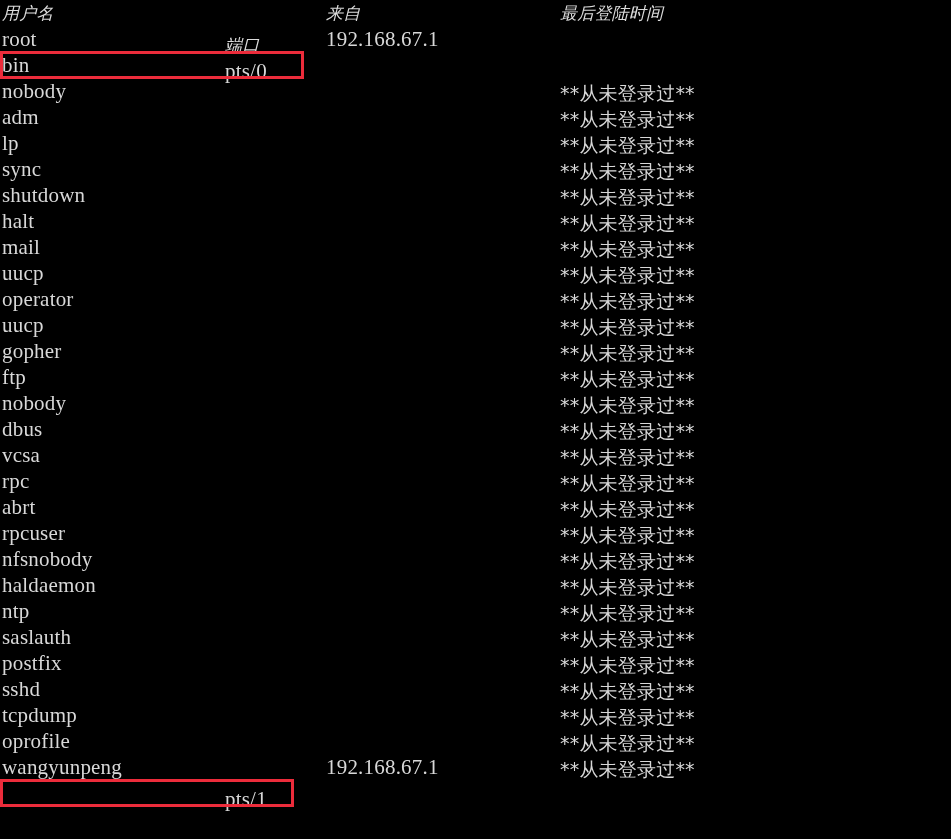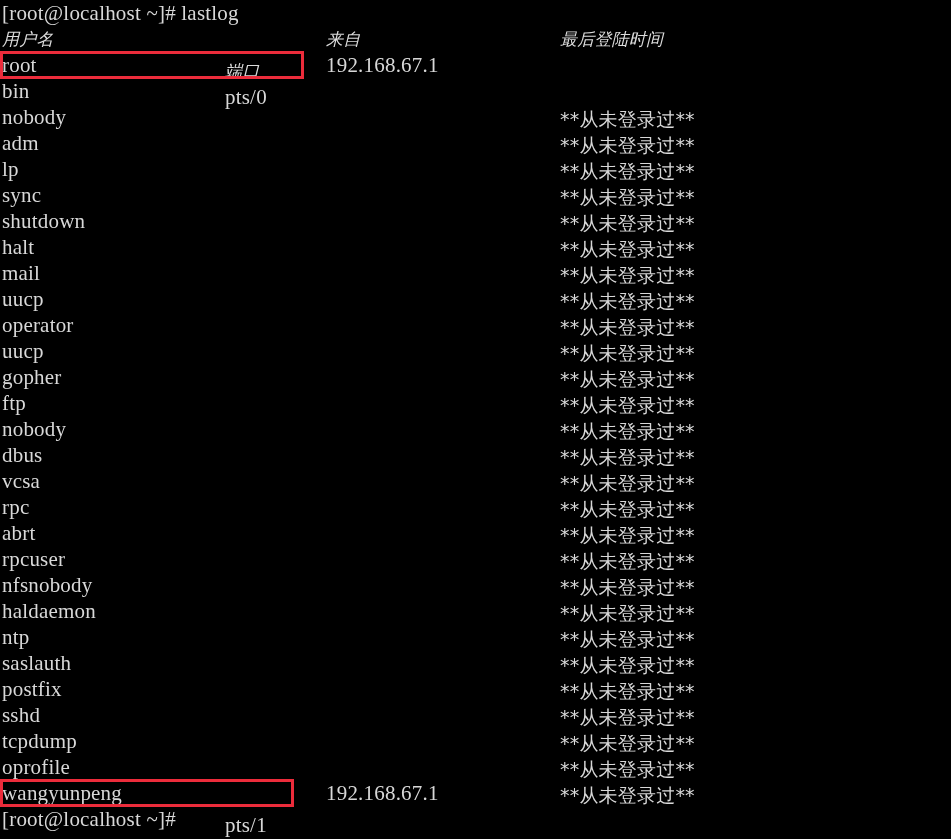--- a/index.html
+++ b/index.html
@@ -85,21 +85,20 @@
     top: 779px;
     width: 294px;
     height: 28px;
   }
 </style>
 </head>
 <body style="background: rgb(0, 0, 0);">
 
 <div id="terminal" style="background: rgb(0, 0, 0); color: rgb(216, 216, 216);">
 
-  <div class="line prompt-line">[root@localhost ~]# lastlog</div>
 
   <div class="line header">
     <span class="col col-user cjk">用户名</span>
     <span class="col col-port cjk">端口</span>
     <span class="col col-from cjk">来自</span>
     <span class="col col-last cjk">最后登陆时间</span>
   </div>
 
   <div id="rows">
       <div class="line"><span class="col col-user">root</span><span class="col col-port">pts/0</span><span class="col col-from">192.168.67.1</span></div>
@@ -126,18 +125,17 @@
       <div class="line"><span class="col col-user">haldaemon</span><span class="col col-port"></span><span class="col col-from"></span><span class="col col-last never">**从未登录过**</span></div>
       <div class="line"><span class="col col-user">ntp</span><span class="col col-port"></span><span class="col col-from"></span><span class="col col-last never">**从未登录过**</span></div>
       <div class="line"><span class="col col-user">saslauth</span><span class="col col-port"></span><span class="col col-from"></span><span class="col col-last never">**从未登录过**</span></div>
       <div class="line"><span class="col col-user">postfix</span><span class="col col-port"></span><span class="col col-from"></span><span class="col col-last never">**从未登录过**</span></div>
       <div class="line"><span class="col col-user">sshd</span><span class="col col-port"></span><span class="col col-from"></span><span class="col col-last never">**从未登录过**</span></div>
       <div class="line"><span class="col col-user">tcpdump</span><span class="col col-port"></span><span class="col col-from"></span><span class="col col-last never">**从未登录过**</span></div>
       <div class="line"><span class="col col-user">oprofile</span><span class="col col-port"></span><span class="col col-from"></span><span class="col col-last never">**从未登录过**</span></div>
       <div class="line"><span class="col col-user">wangyunpeng</span><span class="col col-port">pts/1</span><span class="col col-from">192.168.67.1</span></div>
     </div>
 
-  <div class="line prompt-line">[root@localhost ~]#</div>
 
   <div class="redbox" id="redbox-root" style="border-color: rgb(236, 44, 59);"></div>
   <div class="redbox" id="redbox-wangyunpeng" style="border-color: rgb(236, 44, 59);"></div>
 
 </div>
 
 </body></html>

